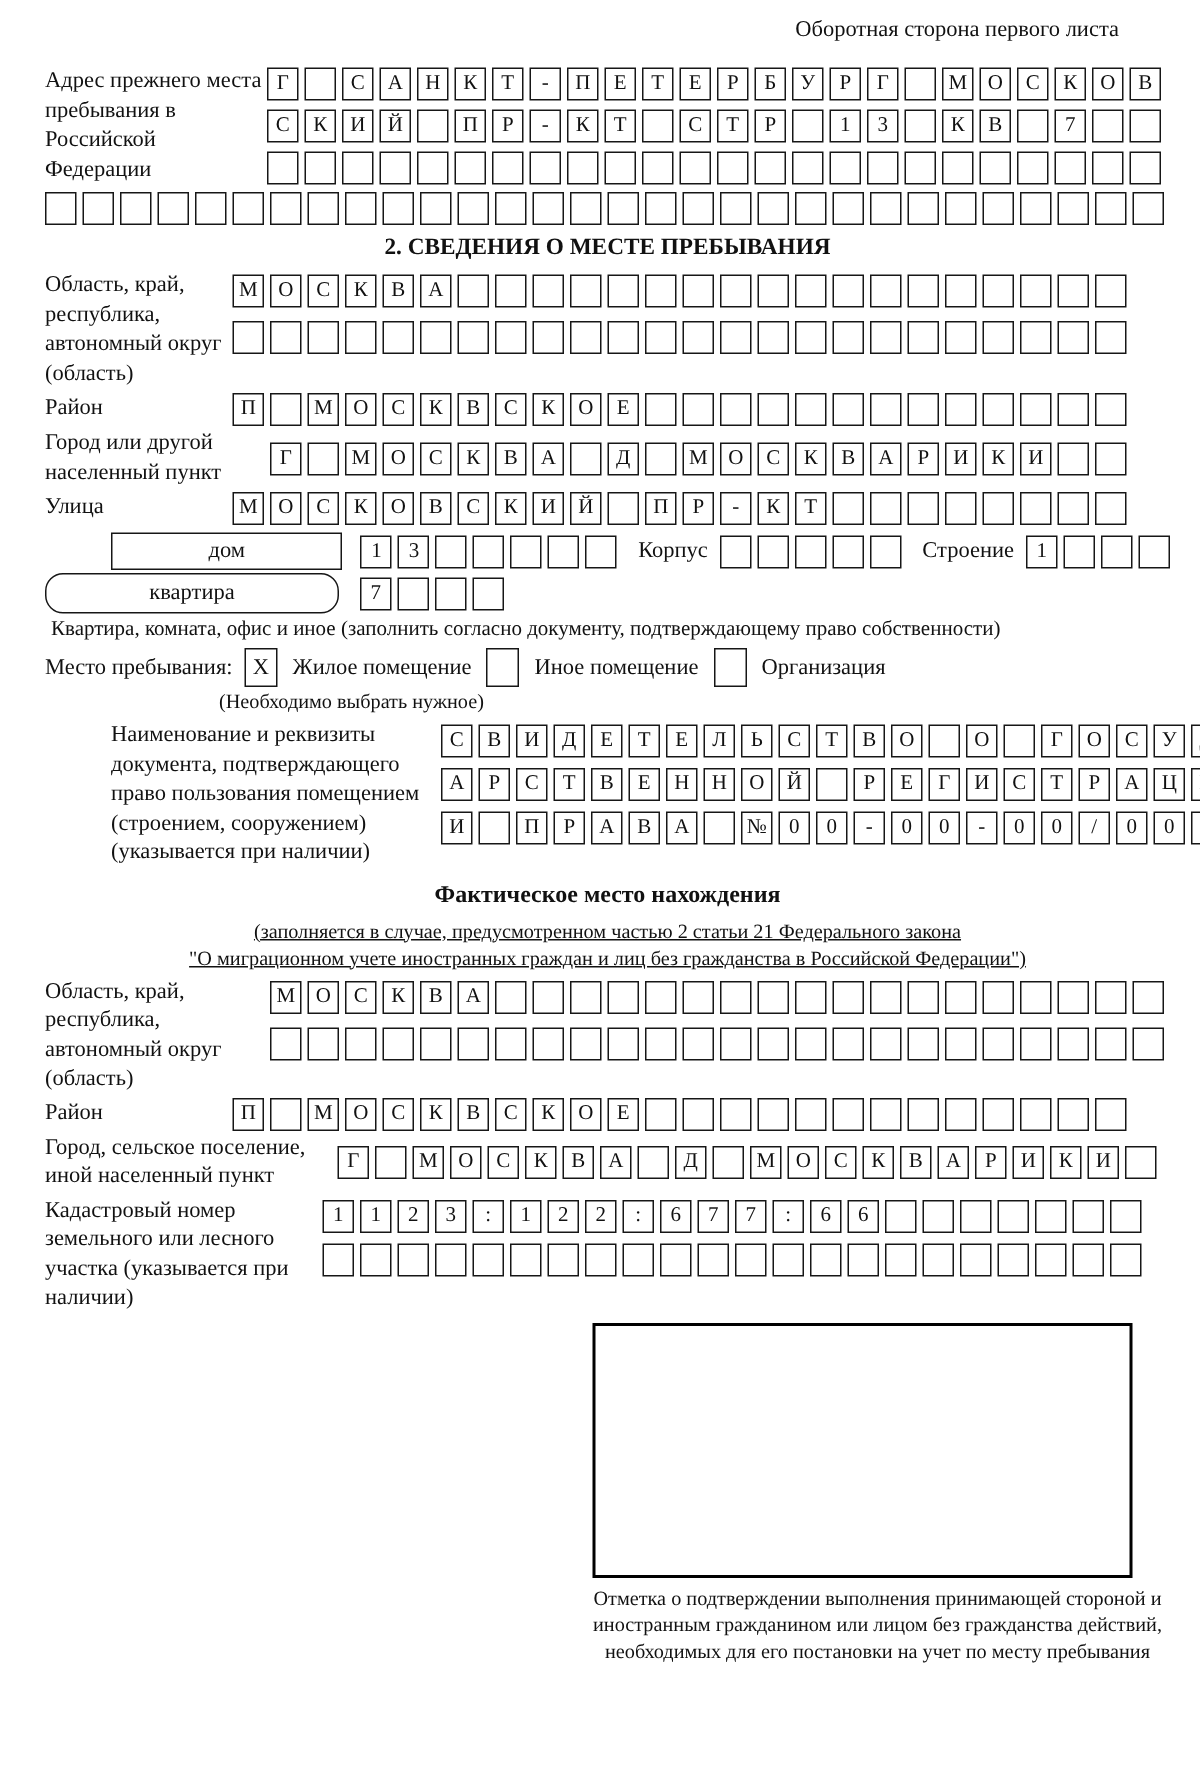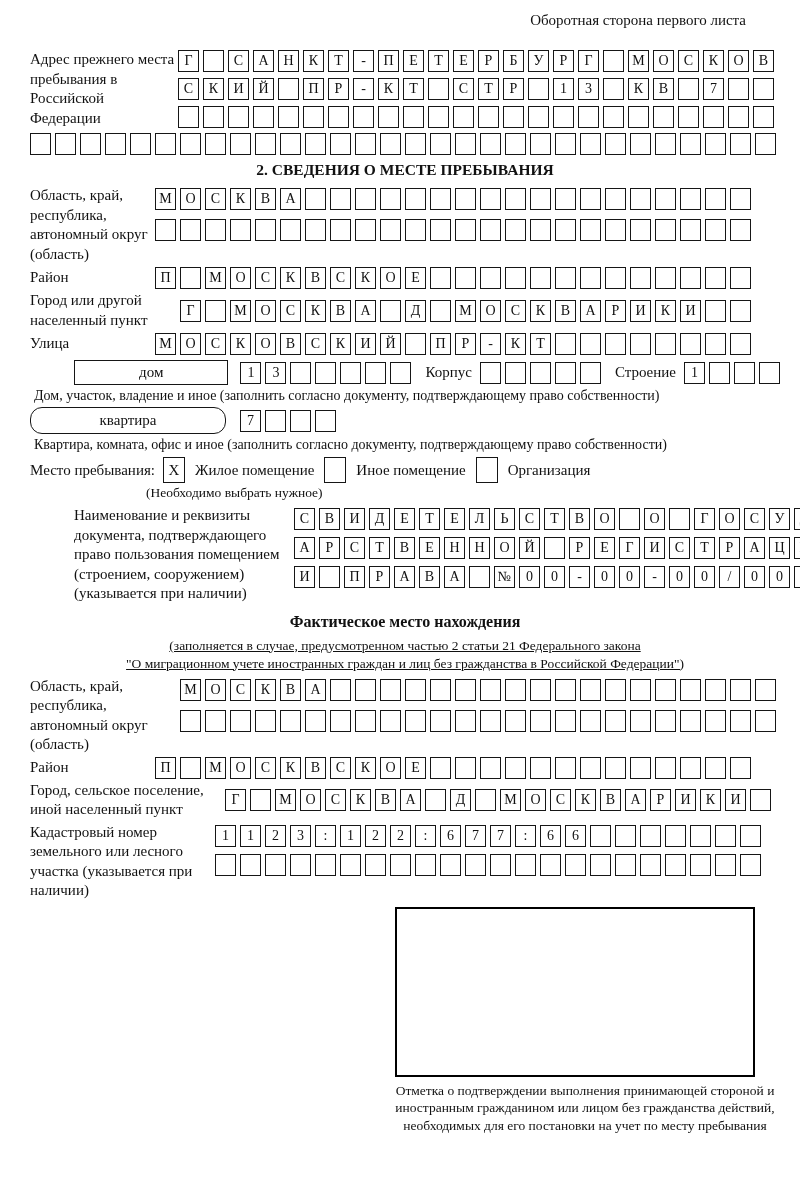--- a/index.html
+++ b/index.html
@@ -6,21 +6,21 @@
   .page {
     position: relative;
     width: 800px; height: 1180px;
     box-sizing: border-box;
     padding: 12px 20px 0 30px;
     overflow: hidden;
     background: #ffffff;
     color: #111;
     font-family: "Liberation Serif", "DejaVu Serif", serif;
   }
-  .top-note { text-align: right; padding-right: 34px; font-size: 15px; margin-bottom: 21px; }
+  .top-note { text-align: right; padding-right: 34px; font-size: 15px; margin-bottom: 16px; }
 
   .flexrow { display: flex; align-items: flex-start; }
   .flexrow.vcenter { align-items: center; }
 
   .lbl { font-size: 15px; line-height: 19.5px; flex: 0 0 auto; }
   .w125 { width: 125px; } .w148 { width: 148px; } .w150 { width: 150px; }
   .w185 { width: 185px; } .w195 { width: 195px; } .w220 { width: 220px; }
 
   .rows { display: flex; flex-direction: column; gap: 6px; }
   .rows.g8 { gap: 9px; }
@@ -379,21 +379,20 @@
         <span class="cell"></span>
       </div>
     <span class="inline-lbl">Строение</span>
     <div class="cells">
         <span class="cell">1</span>
         <span class="cell"></span>
         <span class="cell"></span>
         <span class="cell"></span>
       </div>
   </div>
-  <div class="cap-left">Дом, участок, владение и иное (заполнить согласно документу, подтверждающему право собственности)</div>
 
   <div class="flexrow vcenter mt2">
     <div class="wide-box kv-box">квартира</div>
     <div class="cells">
         <span class="cell">7</span>
         <span class="cell"></span>
         <span class="cell"></span>
         <span class="cell"></span>
       </div>
   </div>

